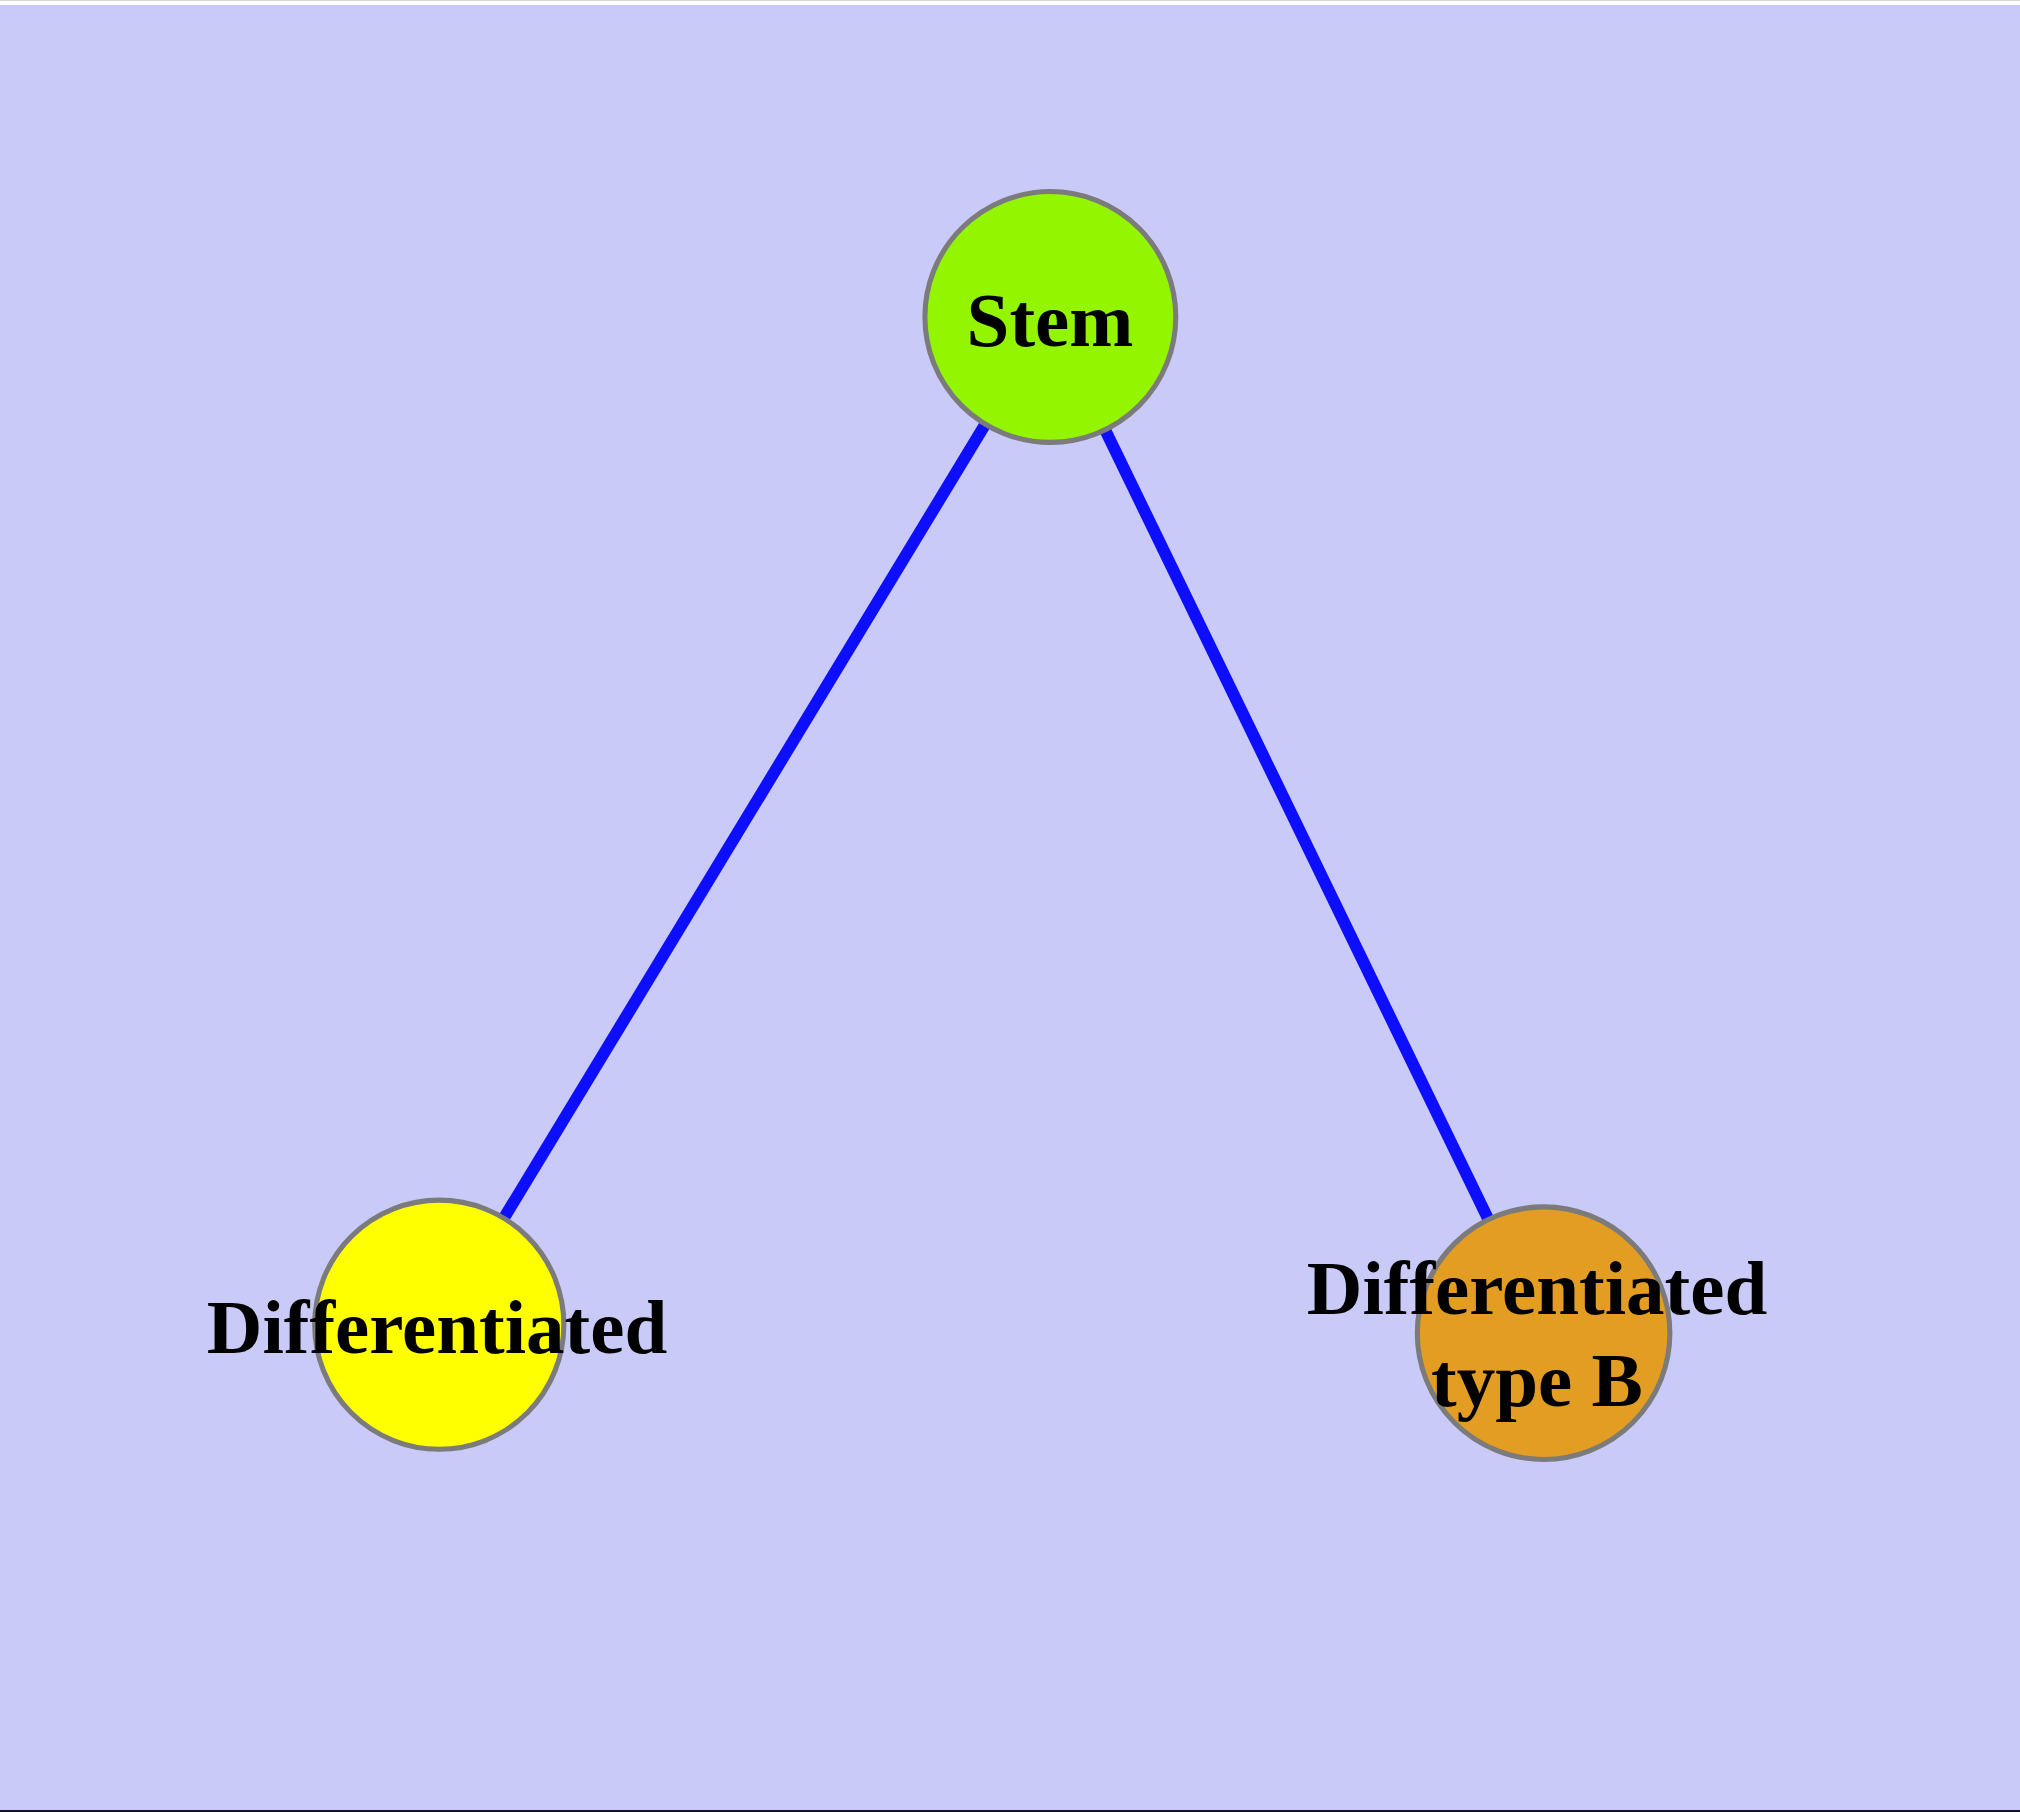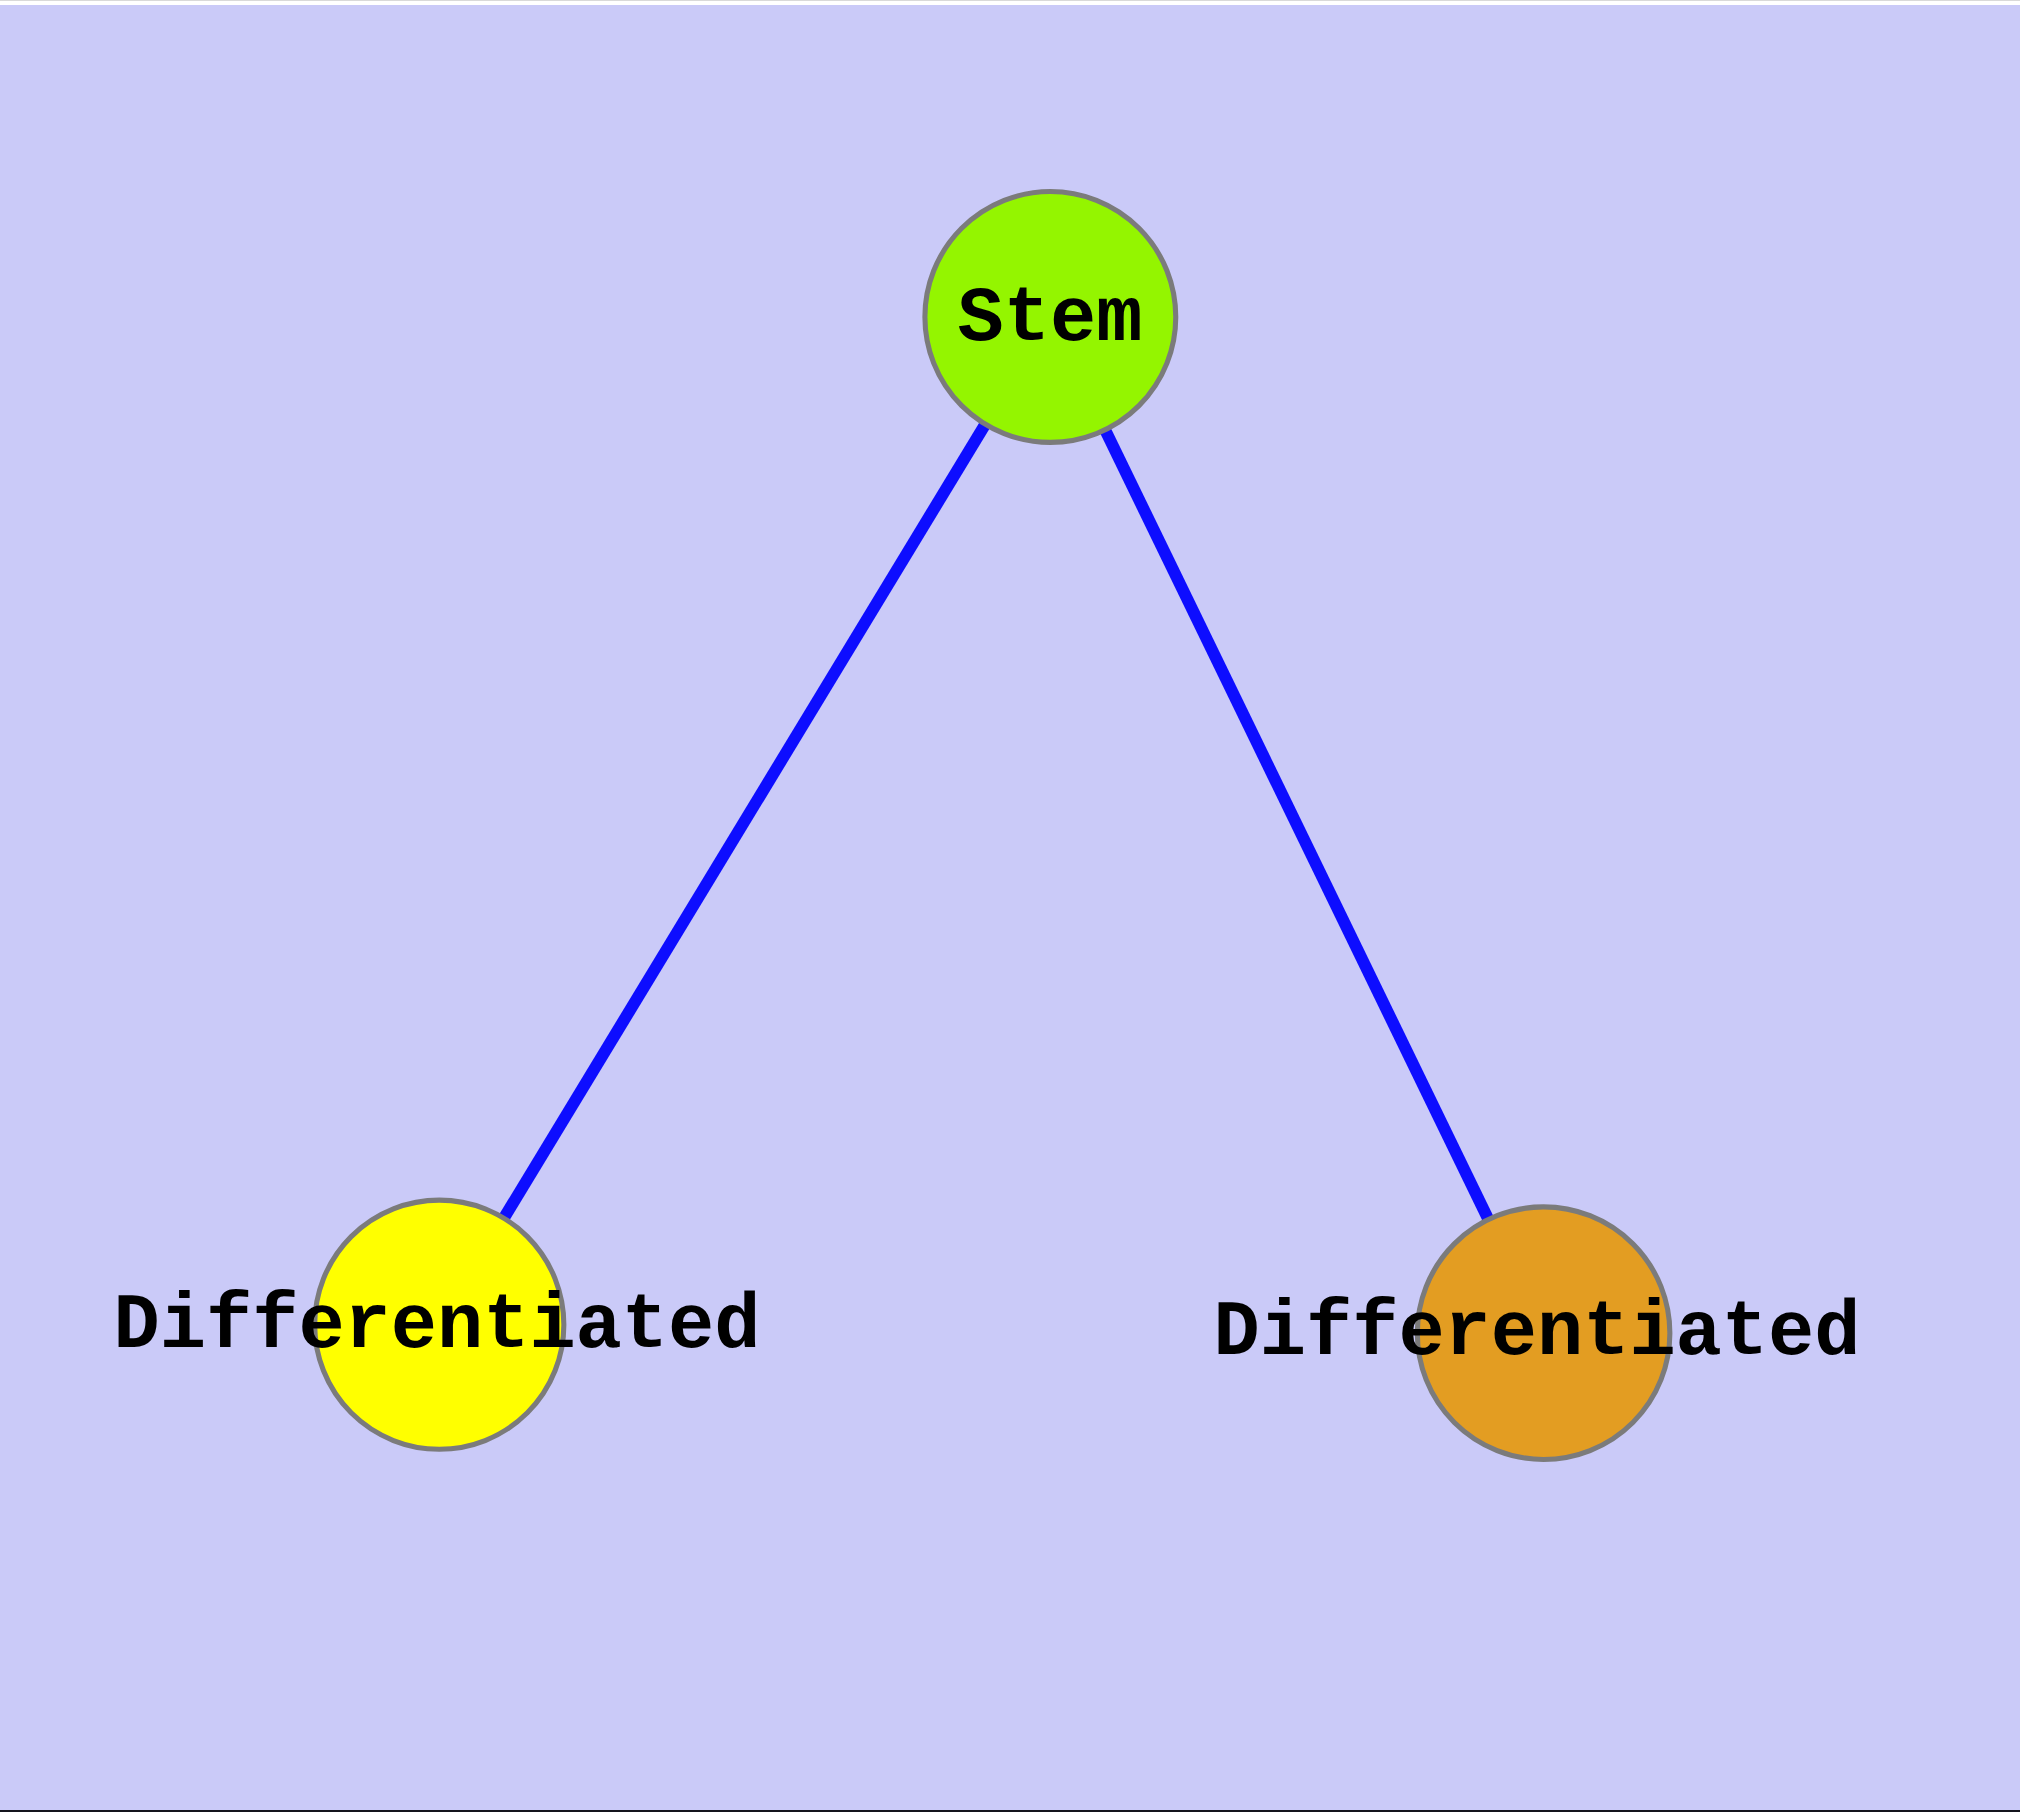--- a/index.html
+++ b/index.html
@@ -51,21 +51,21 @@
     z-index: 2;
     display: flex;
     flex-direction: column;
     align-items: center;
     text-align: center;
     white-space: nowrap;
     color: var(--text-color, #000000);
     font-weight: 700;
     font-size: 77px;
     line-height: 92px;
-    font-family: Liberation Mono, monospace;
+    font-family: Liberation Serif, serif;
   }
   .label-stem   { left: 1050px; top: 320px;  }
   .label-type-a { left: 437px;  top: 1327px; }
   .label-type-b { left: 1537px; top: 1334px; }
 </style>
 </head>
 <body>
 
 <div class="stage">
 
@@ -83,18 +83,19 @@
   <div class="label label-stem">
     <span>Stem</span>
   </div>
 
   <div class="label label-type-a">
     <span>Differentiated</span>
   </div>
 
   <div class="label label-type-b">
     <span>Differentiated</span>
+    <span>type B</span>
   </div>
 
   <div class="bottom-strip"></div>
 
 </div>
 
 
 </body></html>

